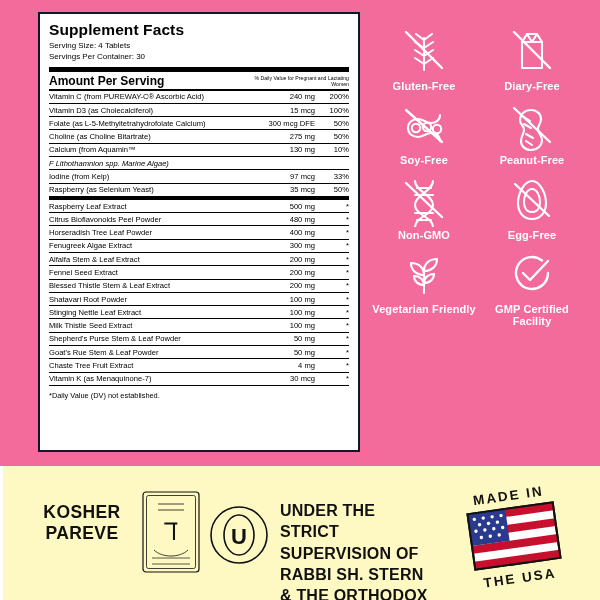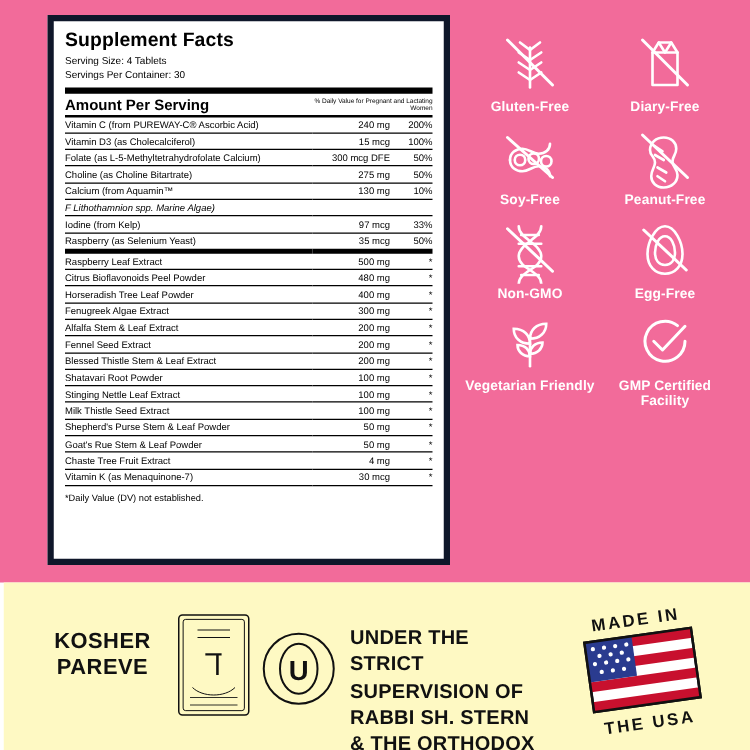--- a/index.html
+++ b/index.html
@@ -16,21 +16,21 @@
   .pink-panel {
     position: absolute; left: 0; top: 0; width: 600px; height: 466px;
     background: #f26b9a;
   }
 
   
   .facts {
     position: absolute; left: 38px; top: 12px;
     width: 322px; height: 440px;
     background: #ffffff;
-    border: 5px solid #0f172a;
+    border: 2px solid #0f172a;
     padding: 7px 9px 6px 9px;
   }
   .facts-title {
     font-size: 15.5px; font-weight: bold; color: #000;
     letter-spacing: .1px; line-height: 1.1; margin-bottom: 3px;
   }
   .facts-sub { font-size: 8px; color: #000; line-height: 1.35; }
   .rule-thick { border-bottom: 5px solid #000; margin-top: 4px; }
   .rule-med { border-bottom: 2.5px solid #000; }
 

